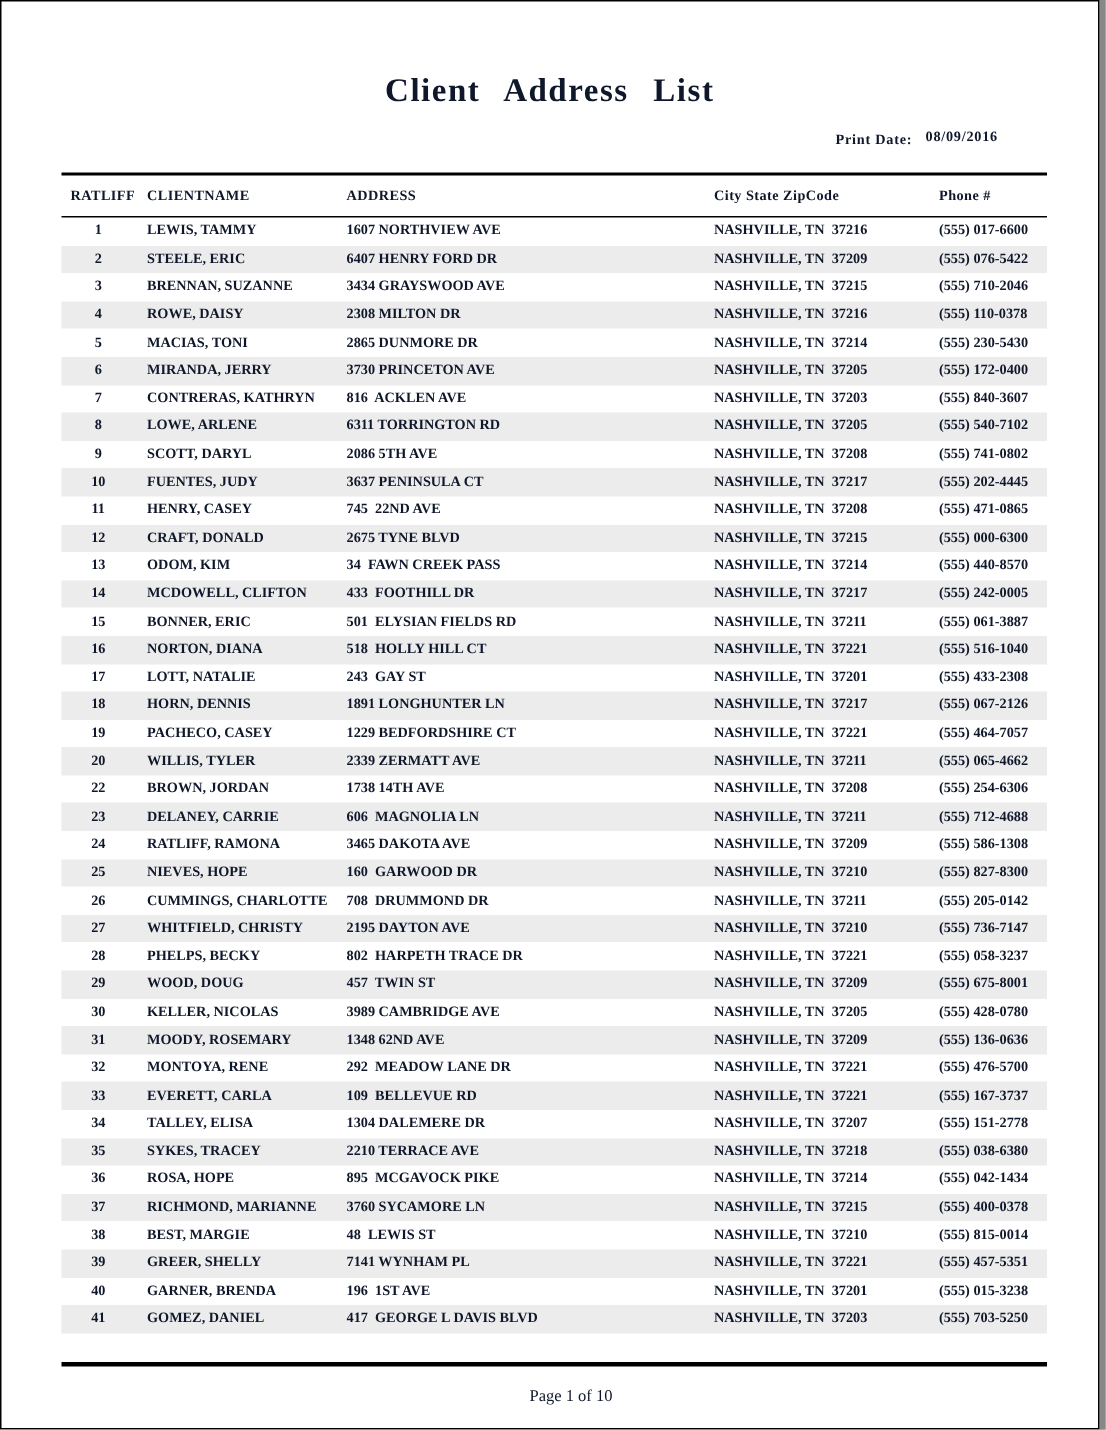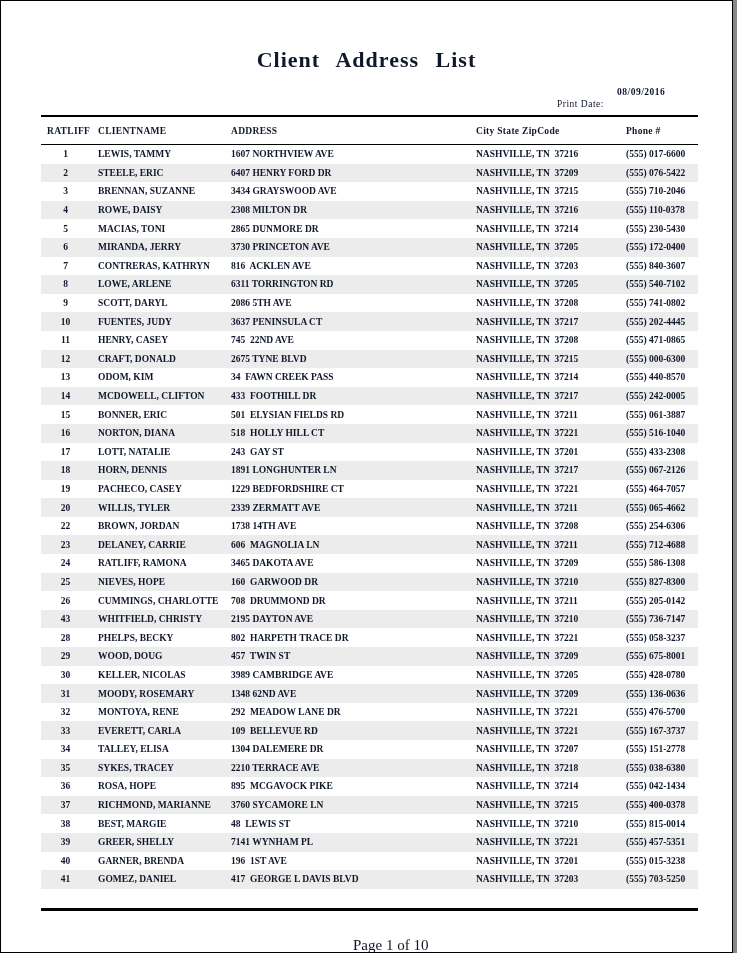--- a/index.html
+++ b/index.html
@@ -13,22 +13,22 @@
     color:#0f172a;
     overflow:hidden;
   }
   .title{
     position:absolute;top:46px;left:0;right:0;
     text-align:center;
     font-size:22px;font-weight:bold;
     letter-spacing:1px;word-spacing:10px;
   }
   .printdate-label{
-    position:absolute;top:98px;left:556px;
-    font-size:9.5px;font-weight:normal;letter-spacing:.5px;
+    position:absolute;top:88px;left:556px;
+    font-size:9.5px;font-weight:bold;letter-spacing:.5px;
   }
   .printdate-value{
     position:absolute;top:86px;left:616px;
     font-size:9.5px;font-weight:bold;letter-spacing:.5px;text-align:center;
   }
   .rule-top{position:absolute;top:114px;left:40px;width:657px;height:2px;background:#000;}
   .rule-mid{position:absolute;top:143px;left:40px;width:657px;height:1px;background:#000;}
   .rule-bottom{position:absolute;top:907px;left:40px;width:657px;height:3px;background:#000;}
 
   .header-row{
@@ -52,22 +52,21 @@
   .row:nth-child(even){background:#ececec;}
   .cell{overflow:hidden;white-space:pre;}
   .c0{text-align:center;padding-right:8px;}
 
   .footer-version{
     position:absolute;top:952px;left:45px;
     font-size:11px;
   }
   .footer-page{
     position:absolute;top:924px;left:352px;
-    font-size:15px;
-    margin-top:12px;
+    font-size:11px;
   }
 </style>
 </head>
 <body>
 
 <div class="page">
 
   <div class="title">Client Address List</div>
 
   <div class="printdate-label">Print Date:</div>
@@ -255,21 +254,21 @@
         <div class="cell c4">(555) 827-8300</div>
       </div>
       <div class="row">
         <div class="cell c0">26</div>
         <div class="cell c1">CUMMINGS, CHARLOTTE</div>
         <div class="cell c2">708  DRUMMOND DR</div>
         <div class="cell c3">NASHVILLE, TN  37211</div>
         <div class="cell c4">(555) 205-0142</div>
       </div>
       <div class="row">
-        <div class="cell c0">43</div>
+        <div class="cell c0">27</div>
         <div class="cell c1">WHITFIELD, CHRISTY</div>
         <div class="cell c2">2195 DAYTON AVE</div>
         <div class="cell c3">NASHVILLE, TN  37210</div>
         <div class="cell c4">(555) 736-7147</div>
       </div>
       <div class="row">
         <div class="cell c0">28</div>
         <div class="cell c1">PHELPS, BECKY</div>
         <div class="cell c2">802  HARPETH TRACE DR</div>
         <div class="cell c3">NASHVILLE, TN  37221</div>

